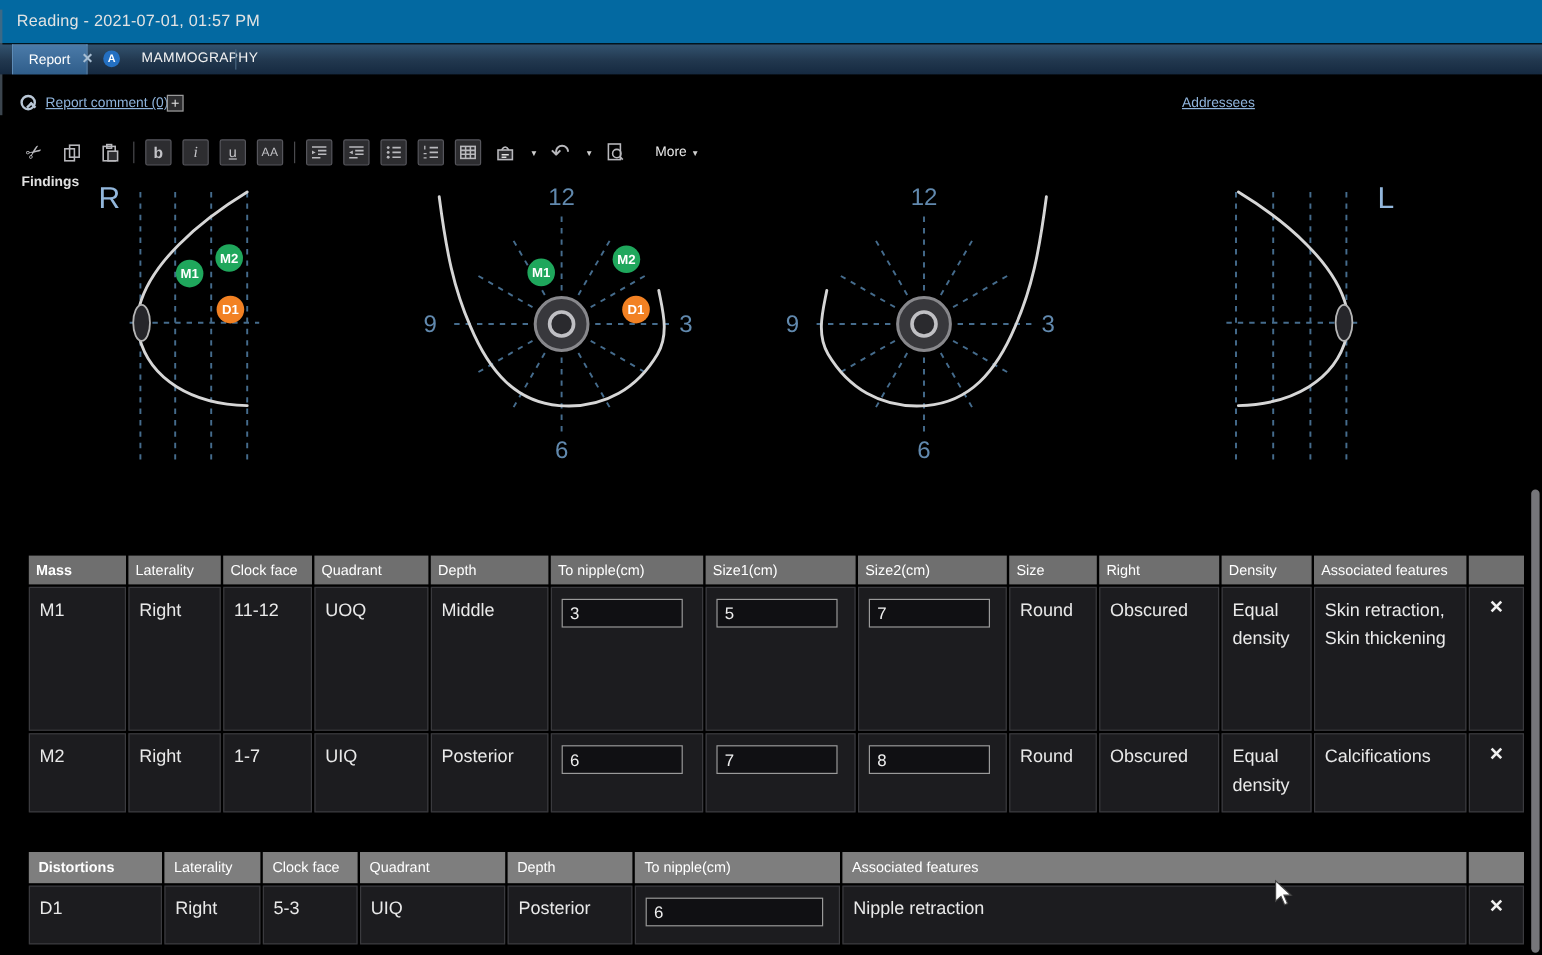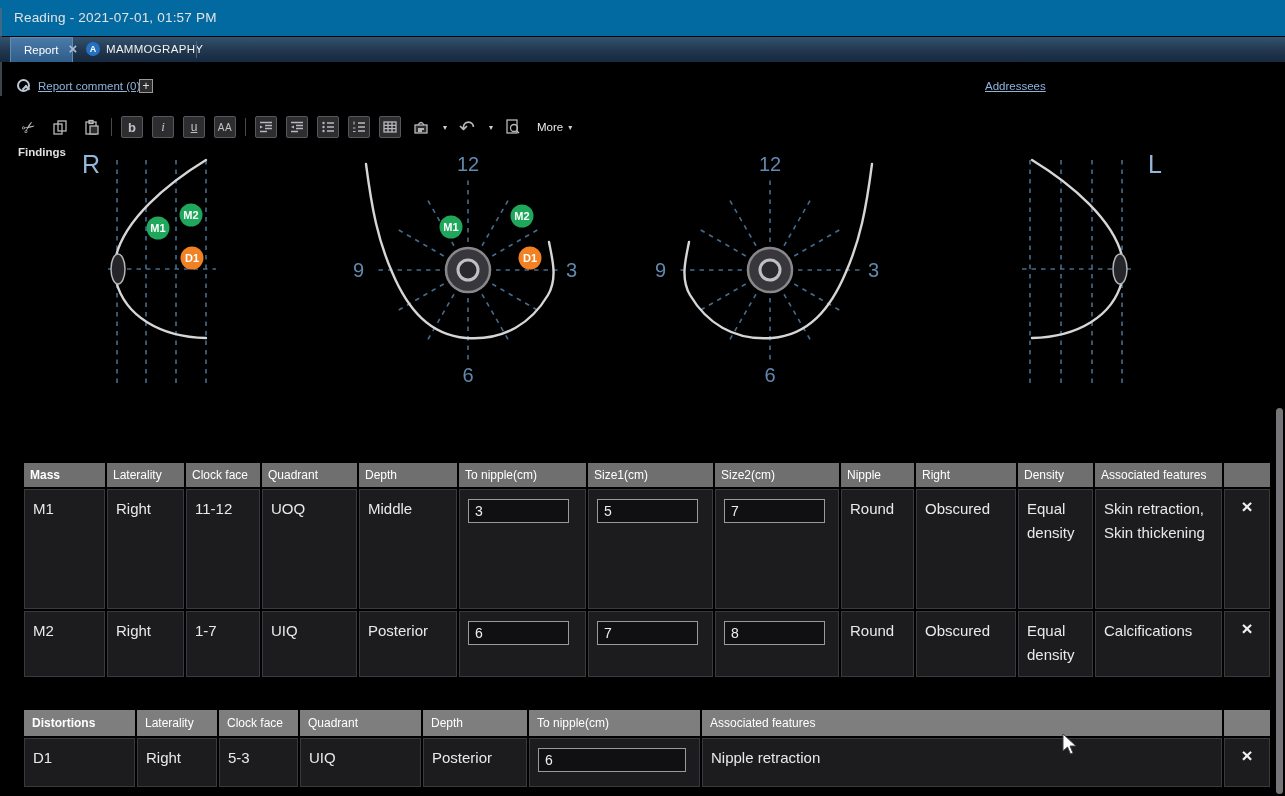--- a/index.html
+++ b/index.html
@@ -15,21 +15,21 @@
   
   #tabbar { left:0; top:37px; width:1285px; height:25px;
             background:linear-gradient(180deg,#33536f 0%, #21374e 55%, #152940 100%); }
   .tab-active { position:absolute; left:10px; top:0; height:25px; padding:1px 13px;
             background:linear-gradient(180deg,#4a7aa8,#2f5d8a); color:#fff; font-size:11.5px;
             display:flex; align-items:center; border:1px solid #5d8cb8; border-bottom:none; }
   .tab-close { position:absolute; left:64px; top:3px; width:18px; height:18px; color:#a9bfd3;
             font-size:15px; line-height:18px; text-align:center; font-weight:bold; cursor:default; }
   .tab-badge { position:absolute; left:86px; top:5px; width:14px; height:14px; border-radius:50%;
             background:#2470c2; color:#fff; font-size:9px; font-weight:bold; text-align:center; line-height:14px; }
-  .tab-label { position:absolute; left:106px; top:6px; color:#f2f2f2; font-size:11.5px; letter-spacing:.3px;text-align:center; }
+  .tab-label { position:absolute; left:118px; top:6px; color:#f2f2f2; font-size:11.5px; letter-spacing:.3px;text-align:center; }
   .tab-sep   { position:absolute; left:196px; top:4px; width:1px; height:17px; background:#48657f; }
 
   
   #comment-row { left:0; top:76px; width:1285px; height:22px; }
   .chev-circle { position:absolute; left:17px; top:3px; width:13px; height:13px; border:2px solid #b9c7d6; border-radius:50%; }
   .chev-circle i { position:absolute; left:3.5px; top:4.5px; width:6px; height:6px;
             border-left:2px solid #b9c7d6; border-top:2px solid #b9c7d6; transform:rotate(45deg); }
   .link { color:#8fb4dc; font-size:11.5px; text-decoration:underline; cursor:pointer; }
   #comment-link { position:absolute; left:38px; top:4px; }
   .plus-btn { position:absolute; left:139px; top:3px; width:14px; height:14px; background:#2c2c2e;
@@ -37,21 +37,21 @@
   #addressees-link { position:absolute; left:985px; top:4px; }
 
   
   #toolbar { left:18px; top:110px; height:34px; display:flex; align-items:center; gap:9px; }
   .tbtn { width:22px; height:22px; display:flex; align-items:center; justify-content:center;
           color:#c3c3c7; cursor:pointer; }
   .boxed { background:#2d2d30; border:1px solid #56565c; border-radius:2px; }
   .tsep { width:1px; height:18px; background:#4a4a4e; }
   .glyph { font-size:16px; color:#b9b9bd; }
   .caret { font-size:8px; color:#cfcfcf; margin-left:2px; }
-  .more { display:flex; align-items:center; color:#e8e8e8; font-size:11.5px; gap:3px; cursor:pointer; margin-left:4px; }
+  .more { display:flex; align-items:center; color:#e8e8e8; font-size:11.5px; gap:3px; cursor:pointer; margin-left:13px; }
   .b-label { font-weight:bold; font-size:13px; }
   .i-label { font-style:italic; font-family:"Liberation Serif", serif; font-size:13px; }
   .u-label { text-decoration:underline; font-size:12px; }
   .aa-label { font-size:10px; letter-spacing:.5px; }
   .tsvg { stroke:#b9b9bd; fill:none; stroke-width:1.3; }
 
   #findings-label { left:18px; top:146px; font-size:11.5px; color:#e0e0e0;font-weight:bold; }
 
   
   #diagram-svg { left:0; top:148px; }
@@ -301,21 +301,21 @@
   <tbody>
       <tr>
     <th class="first">Mass</th>
     <th>Laterality</th>
     <th>Clock face</th>
     <th>Quadrant</th>
     <th>Depth</th>
     <th>To nipple(cm)</th>
     <th>Size1(cm)</th>
     <th>Size2(cm)</th>
-    <th>Nipple</th>
+    <th>Size</th>
     <th>Right</th>
     <th>Density</th>
     <th>Associated features</th>
     <th></th>
   </tr>
   <tr class="row-m1">
     <td>M1</td>
     <td>Right</td>
     <td>11-12</td>
     <td>UOQ</td>

